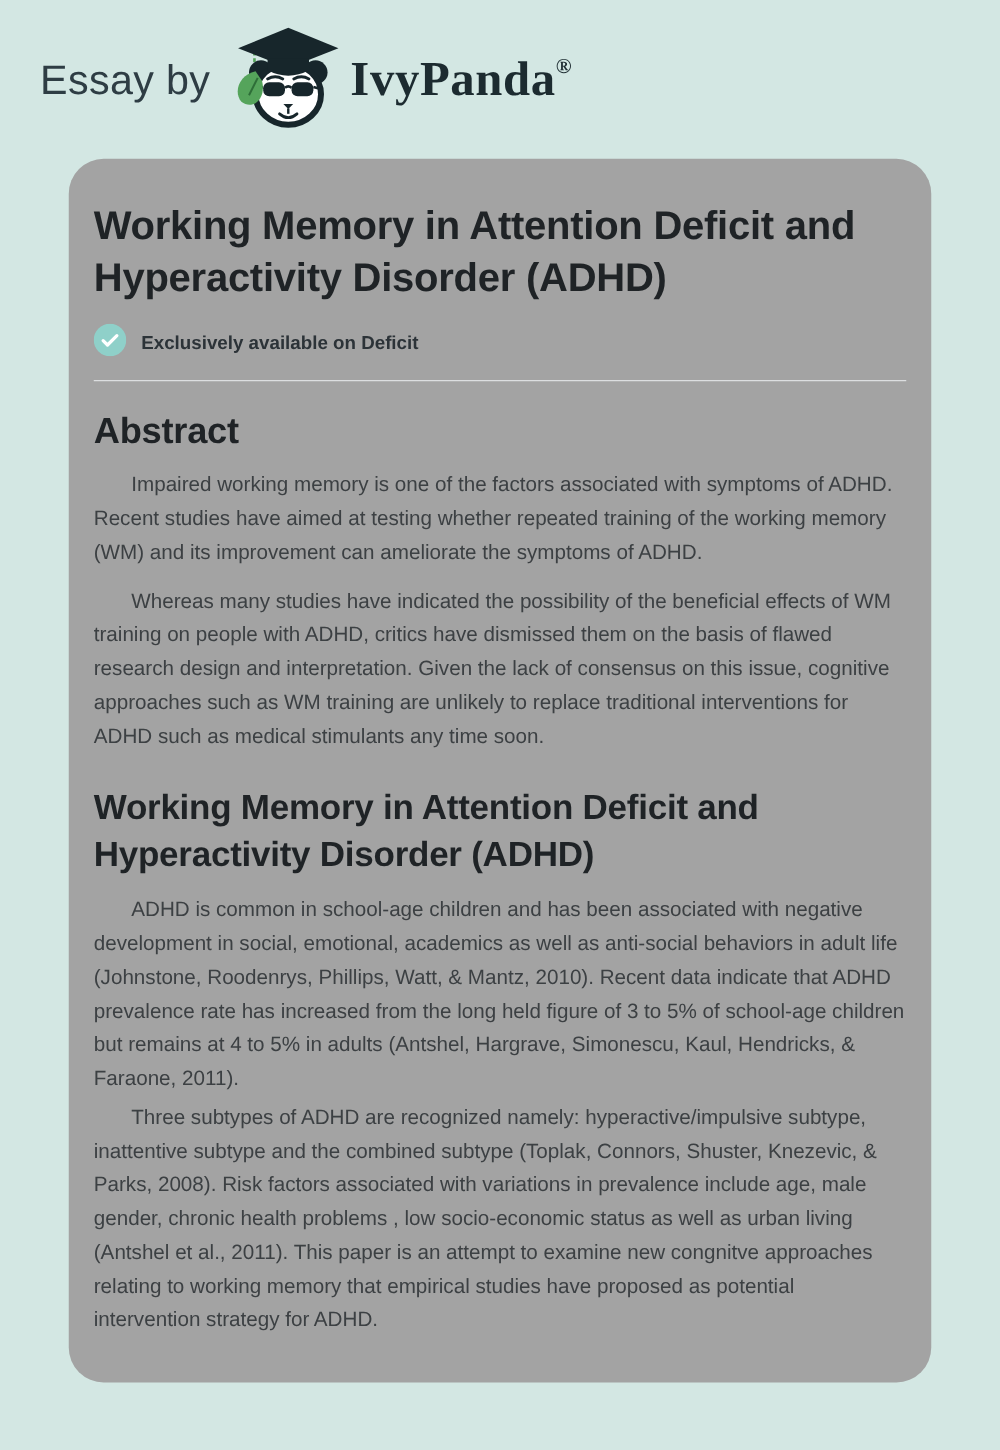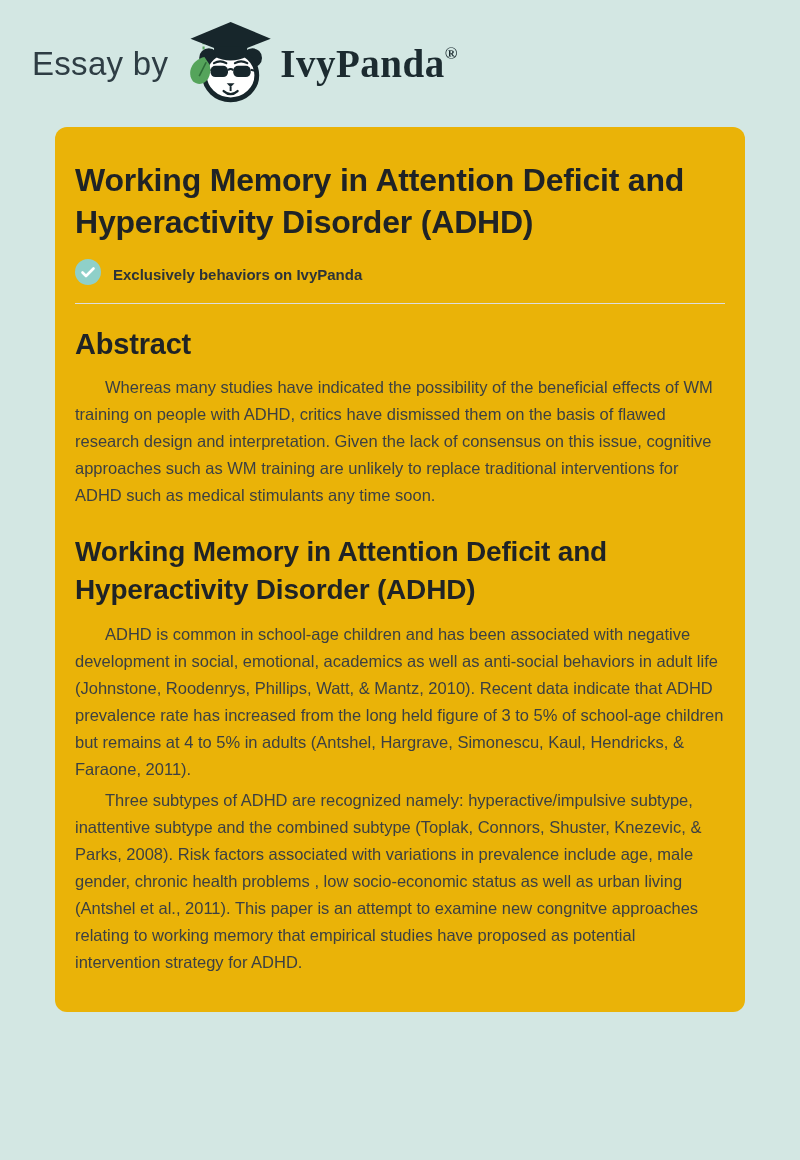--- a/index.html
+++ b/index.html
@@ -30,22 +30,22 @@
     letter-spacing:.5px;
   }
   .brand .reg {
     font-size:17px;
     vertical-align:18px;
     font-weight:700;
   }
   .card {
     width:690px;
     margin-left:55px;
-    background:#eab308;
-    border-radius:12px;
+    background:#a3a3a3;
+    border-radius:28px;
     padding:20px 20px 36px 20px;
   }
   .doc-title {
     margin-top:12px;
     font-size:32px;
     line-height:42px;
     font-weight:700;
     color:#1f2326;
     letter-spacing:-.2px;
   }
@@ -130,24 +130,25 @@
 <div class="card">
   <h1 class="doc-title">Working Memory in Attention Deficit and Hyperactivity Disorder (ADHD)</h1>
 
   <div class="badge-row">
     <span>
       <svg width="26" height="26" viewBox="0 0 26 26" xmlns="http://www.w3.org/2000/svg">
         <circle cx="13" cy="13" r="13" fill="#8fd0c9"></circle>
         <path d="M7.5 13.5 L11 17 L18.5 9.5" stroke="#ffffff" stroke-width="2.6" fill="none" stroke-linecap="round" stroke-linejoin="round"></path>
       </svg>
     </span>
-    <span class="badge-label">Exclusively behaviors on IvyPanda</span>
+    <span class="badge-label">Exclusively available on Deficit</span>
   </div>
 
   <div class="divider"></div>
 
   <h2 class="section-heading">Abstract</h2>
+  <p>Impaired working memory is one of the factors associated with symptoms of ADHD. Recent studies have aimed at testing whether repeated training of the working memory (WM) and its improvement can ameliorate the symptoms of ADHD.</p>
   <p>Whereas many studies have indicated the possibility of the beneficial effects of WM training on people with ADHD, critics have dismissed them on the basis of flawed research design and interpretation. Given the lack of consensus on this issue, cognitive approaches such as WM training are unlikely to replace traditional interventions for ADHD such as medical stimulants any time soon.</p>
 
   <h2 class="section-heading second">Working Memory in Attention Deficit and Hyperactivity Disorder (ADHD)</h2>
   <p>ADHD is common in school-age children and has been associated with negative development in social, emotional, academics as well as anti-social behaviors in adult life (Johnstone, Roodenrys, Phillips, Watt, &amp; Mantz, 2010). Recent data indicate that ADHD prevalence rate has increased from the long held figure of 3 to 5% of school-age children but remains at 4 to 5% in adults (Antshel, Hargrave, Simonescu, Kaul, Hendricks, &amp; Faraone, 2011).</p>
   <p class="last">Three subtypes of ADHD are recognized namely: hyperactive/impulsive subtype, inattentive subtype and the combined subtype (Toplak, Connors, Shuster, Knezevic, &amp; Parks, 2008). Risk factors associated with variations in prevalence include age, male gender, chronic health problems , low socio-economic status as well as urban living (Antshel et al., 2011). This paper is an attempt to examine new congnitve approaches relating to working memory that empirical studies have proposed as potential intervention strategy for ADHD.</p>
 </div>
 
 </body></html>

